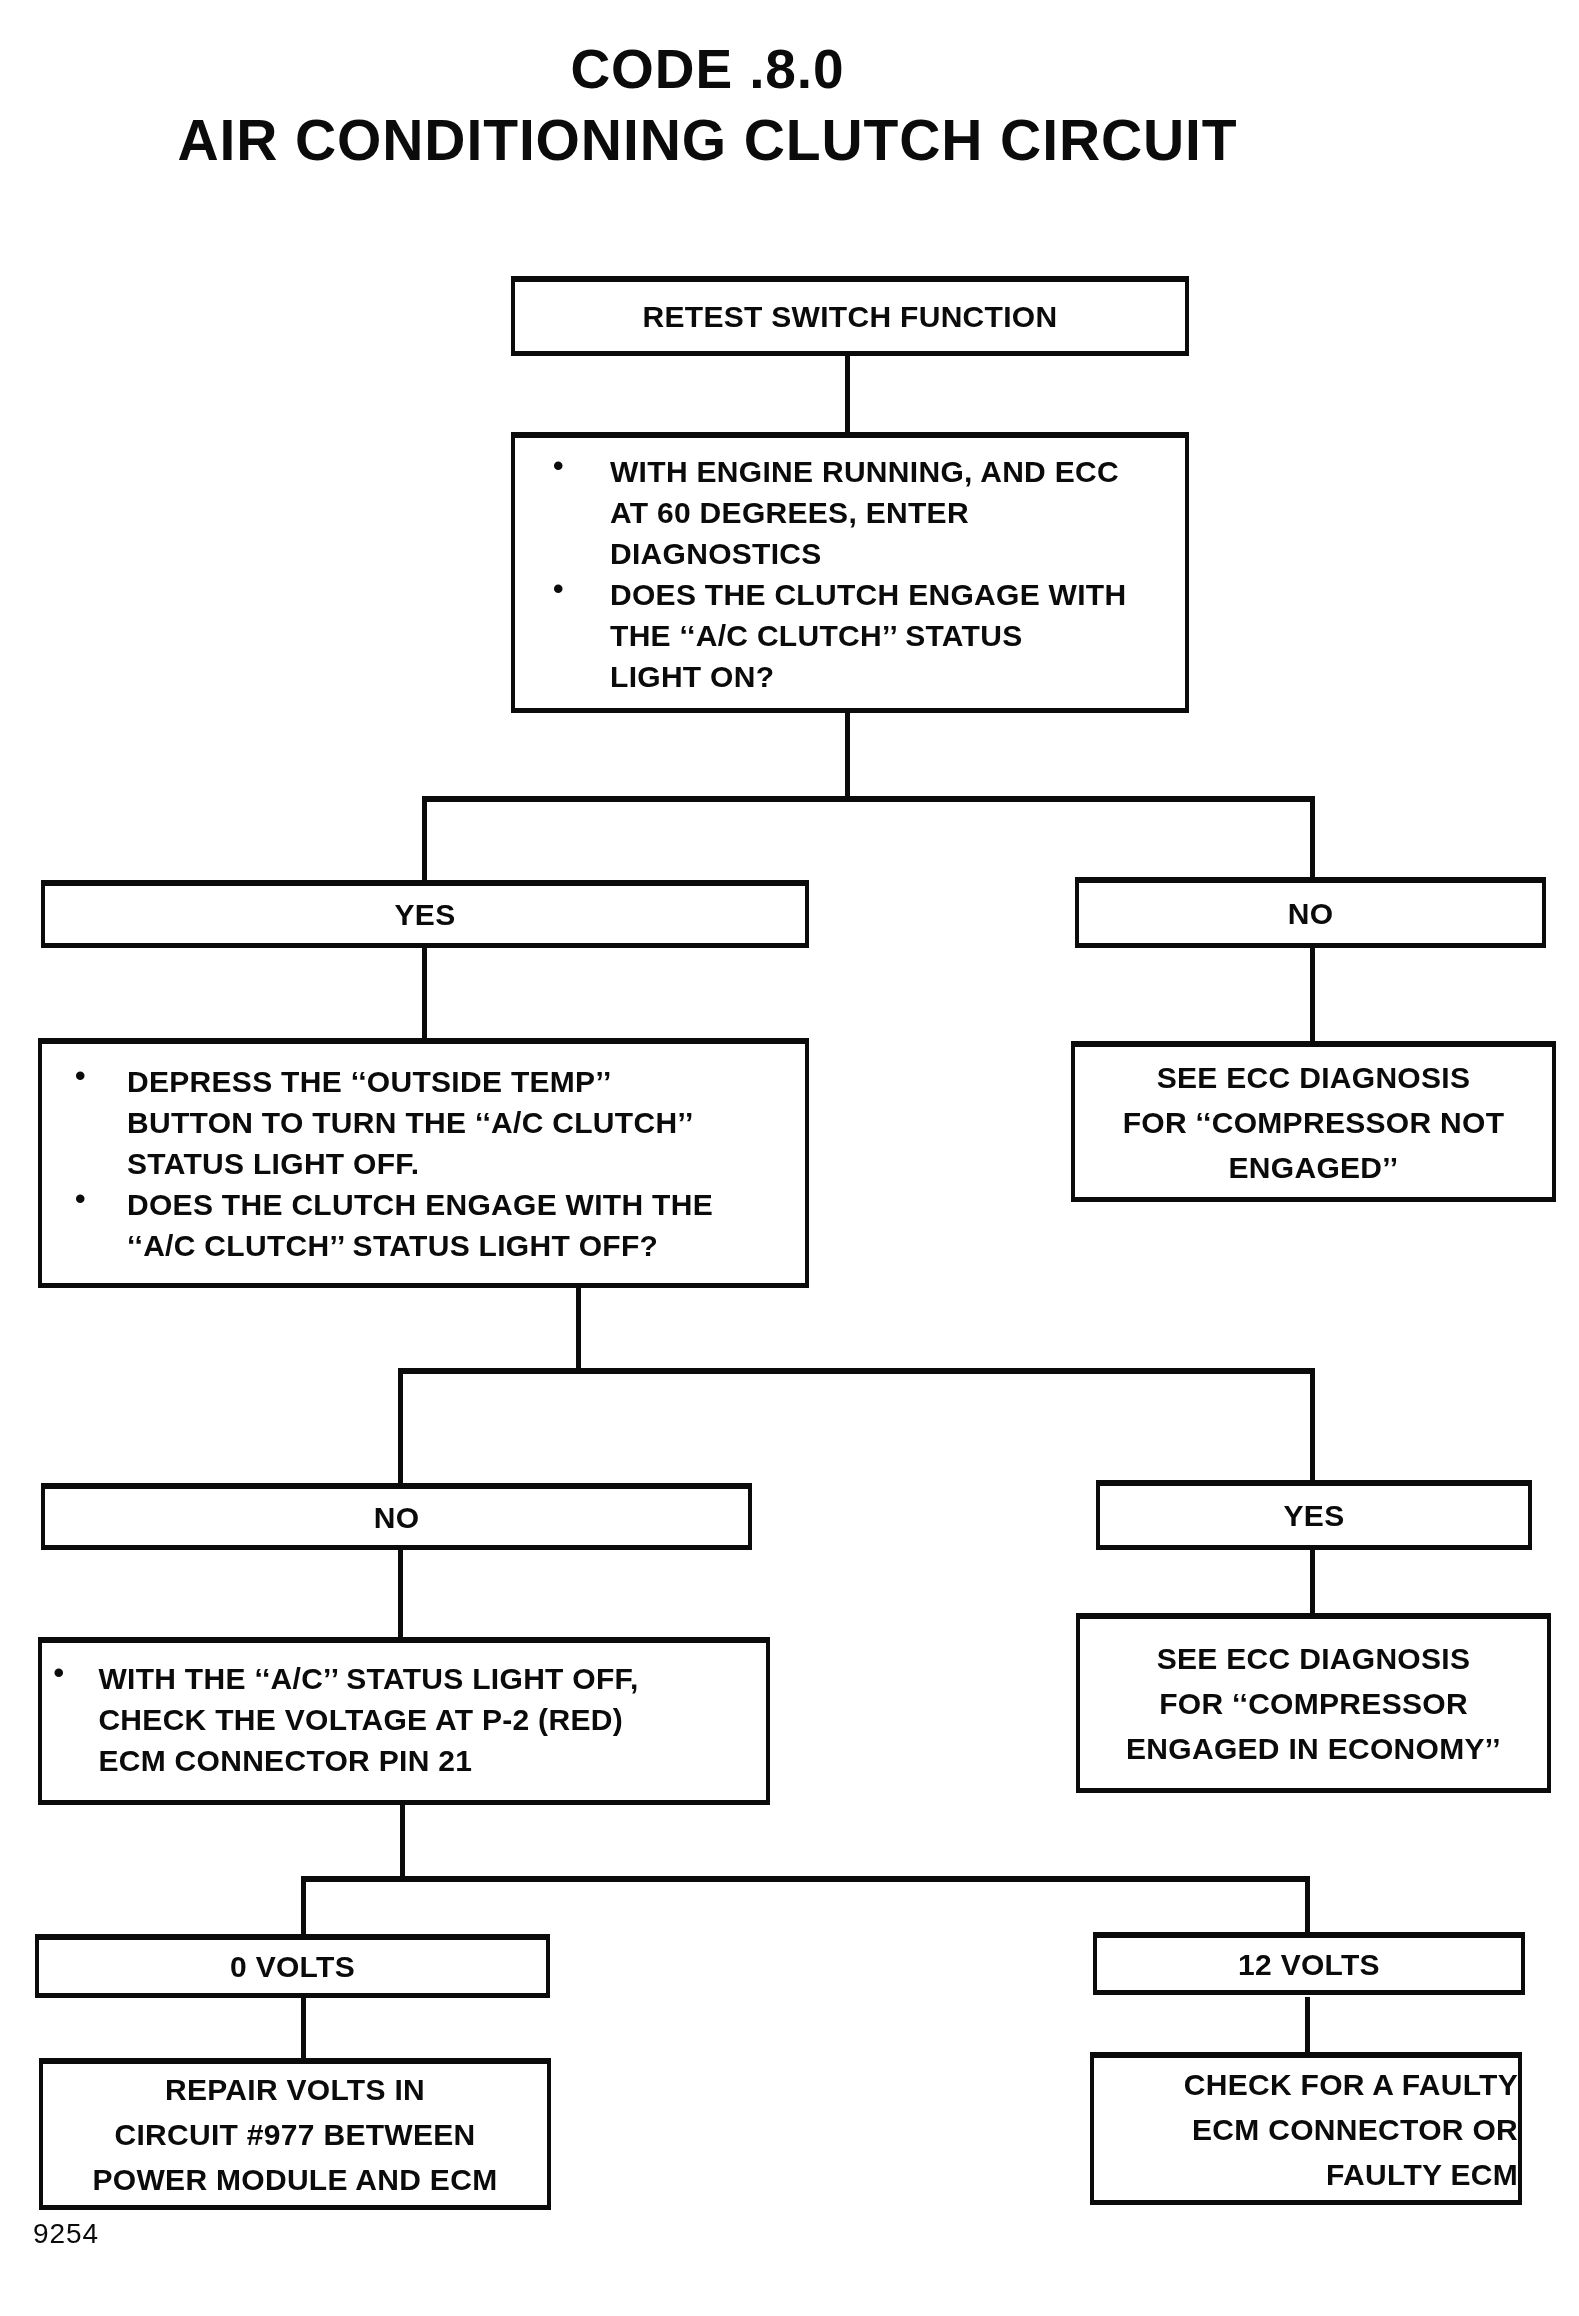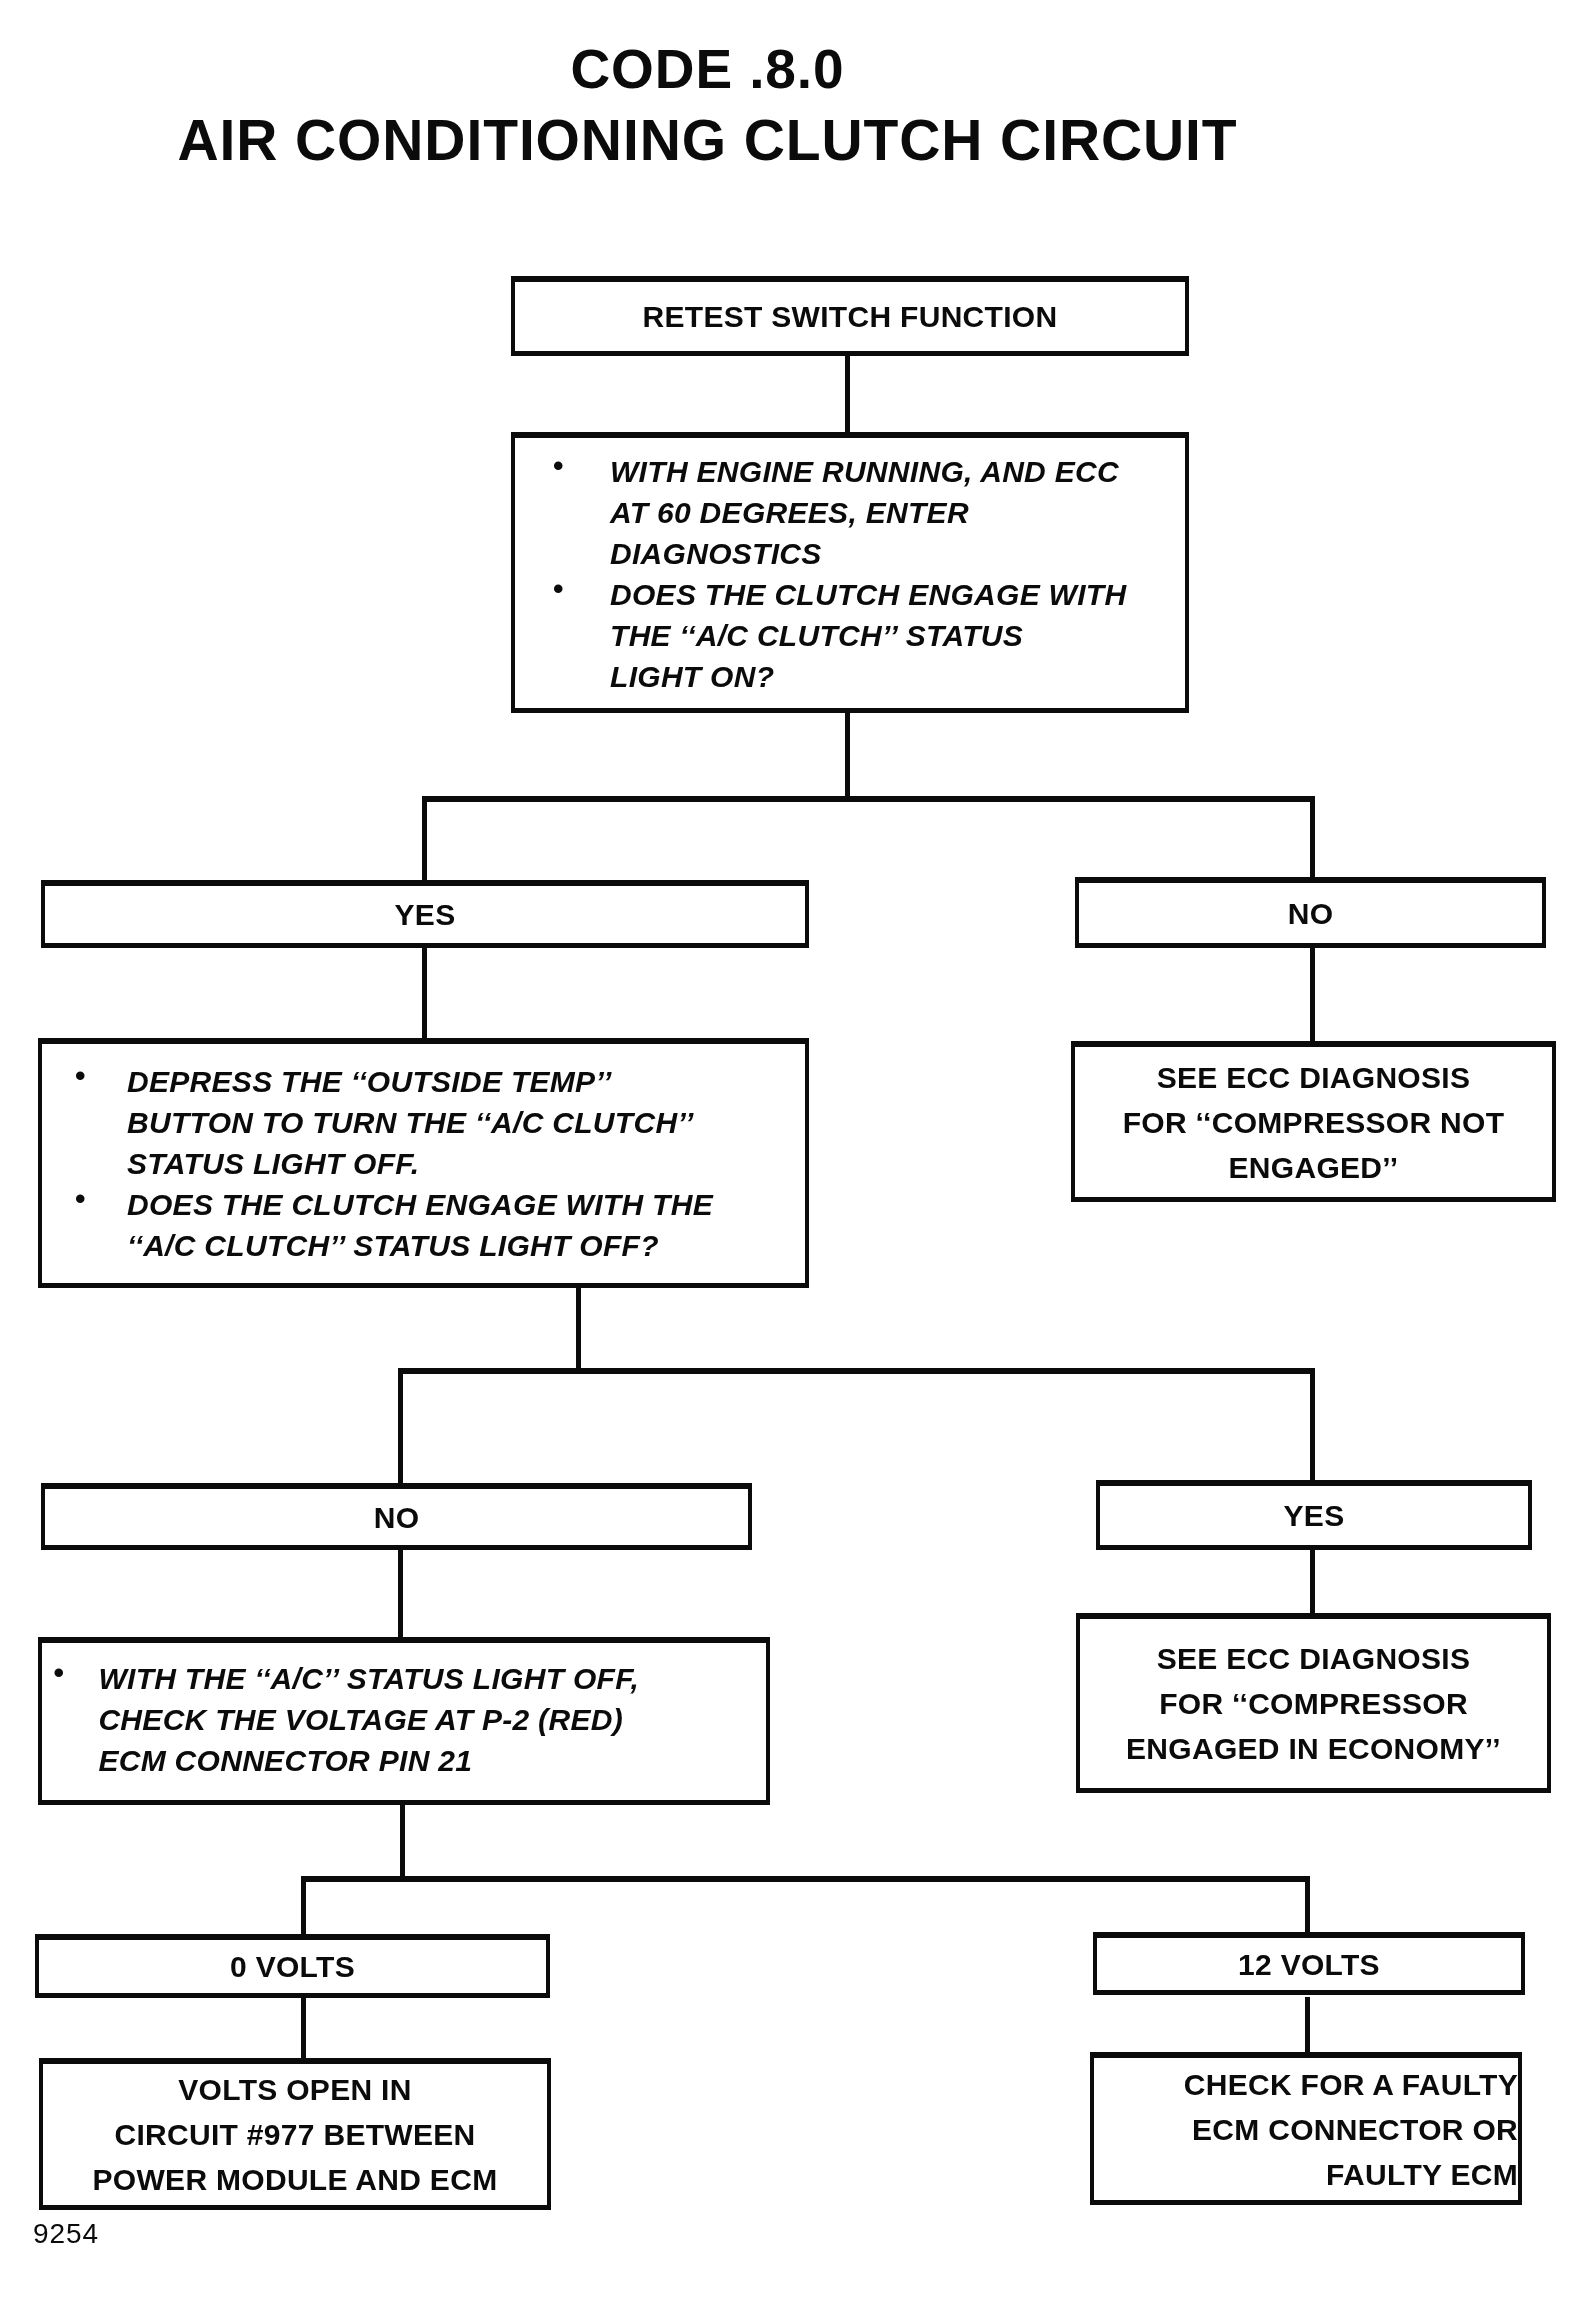--- a/index.html
+++ b/index.html
@@ -38,21 +38,21 @@
     display: flex;
     flex-direction: column;
     align-items: center;
     justify-content: center;
     text-align: center;
   }
   .center .cl { display:block; line-height: 45px; white-space: nowrap; }
 
   .bullets .bullet { position: relative; }
   .bullets .dot { position: absolute; left: 0; top: -1.9px; }
-  .bullets .bl { display: block; white-space: nowrap; line-height: 41px; font-style: italic; }
+  .bullets .bl { display: block; white-space: nowrap; line-height: 41px; }
 
   .pad-a { padding: 13.2px 7.6px 7.6px 38px; }
   .pad-a .bullet { padding-left: 57px; }
   .pad-b { padding: 17px 7.6px 7.6px 33px; }
   .pad-b .bullet { padding-left: 52px; }
   .pad-c { padding: 15px 5.7px 5.7px 11.4px; }
   .pad-c .bullet { padding-left: 45px; }
 
   .conn { position: absolute; background: #0b0b0b; }
 
@@ -163,21 +163,21 @@
   </div>
 
   <div class="node center" style="left:35px; top:1934px; width:515px; height:64px;">
     <span class="cl">0 VOLTS</span>
   </div>
   <div class="node center" style="left:1093px; top:1932px; width:432px; height:63px;">
     <span class="cl">12 VOLTS</span>
   </div>
 
   <div class="node center" style="left:39px; top:2058px; width:512px; height:152px;">
-    <span class="cl">VOLTS OPEN IN</span>
+    <span class="cl">REPAIR VOLTS IN</span>
     <span class="cl">CIRCUIT #977 BETWEEN</span>
     <span class="cl">POWER MODULE AND ECM</span>
   </div>
   <div class="node center" style="left:1090px; top:2052px; width:432px; height:153px;align-items:flex-end;">
     <span class="cl">CHECK FOR A FAULTY</span>
     <span class="cl">ECM CONNECTOR OR</span>
     <span class="cl">FAULTY ECM</span>
   </div>
 
   <div class="fig-num">9254</div>

